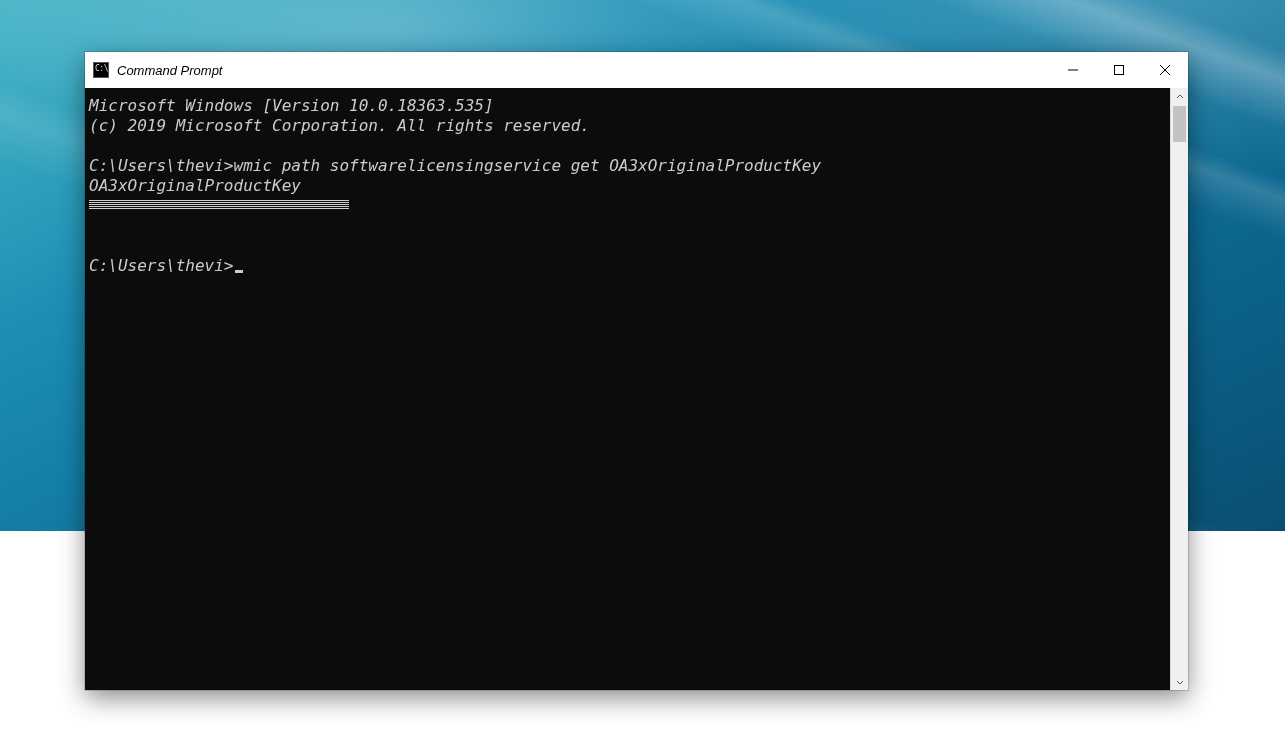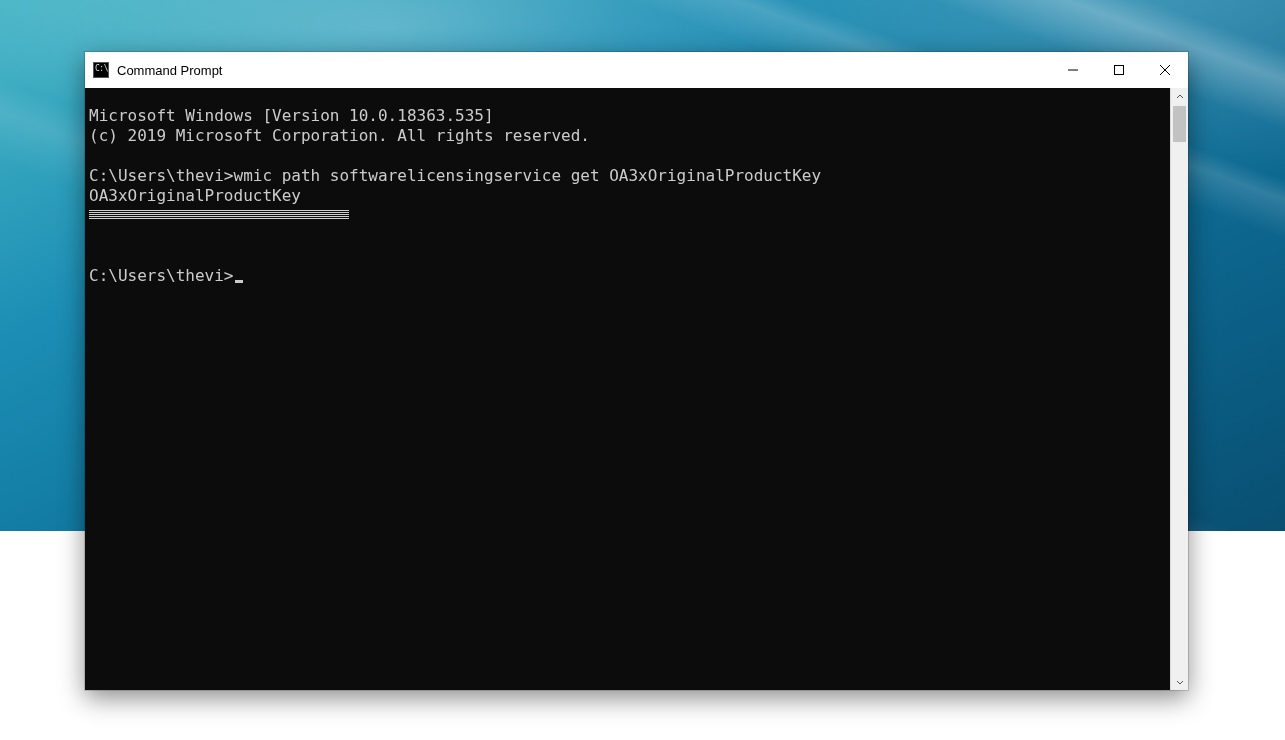--- a/index.html
+++ b/index.html
@@ -17,20 +17,21 @@
     background:
       linear-gradient(155deg,
         #4bb7c8 0%,
         #32a3bd 15%,
         #1c8eb5 30%,
         #147fa7 45%,
         #0f6f98 60%,
         #0b5f86 80%,
         #094f72 100%);
     background-color: #1b8bac;
+    font-style: italic;
   }
   
   .desktop::before {
     content: "";
     position: absolute;
     inset: 0;
     background:
       linear-gradient(200deg, rgba(255,255,255,0)   5%,  rgba(255,255,255,0.25) 8%,  rgba(255,255,255,0) 13%,
                                rgba(255,255,255,0)  18%, rgba(255,255,255,0.15) 20%, rgba(255,255,255,0) 24%,
                                rgba(255,255,255,0)  55%, rgba(255,255,255,0.10) 58%, rgba(255,255,255,0) 63%),
@@ -103,21 +104,21 @@
     display: flex;
     min-height: 0;
   }
   .terminal {
     flex: 1 1 auto;
     background: #0c0c0c;
     color: #cccccc;
     font-family: Consolas, "Lucida Console", monospace;
     font-size: 16px;
     line-height: 20px;
-    padding: 18px 4px 2px 4px;
+    padding: 8px 4px 2px 4px;
     white-space: pre;
     overflow: hidden;
   }
   .terminal .prompt-line { color: #cccccc; }
   .terminal .cursor {
     display: inline-block;
     width: 8px;
     height: 3px;
     background: #cccccc;
     vertical-align: -2px;

